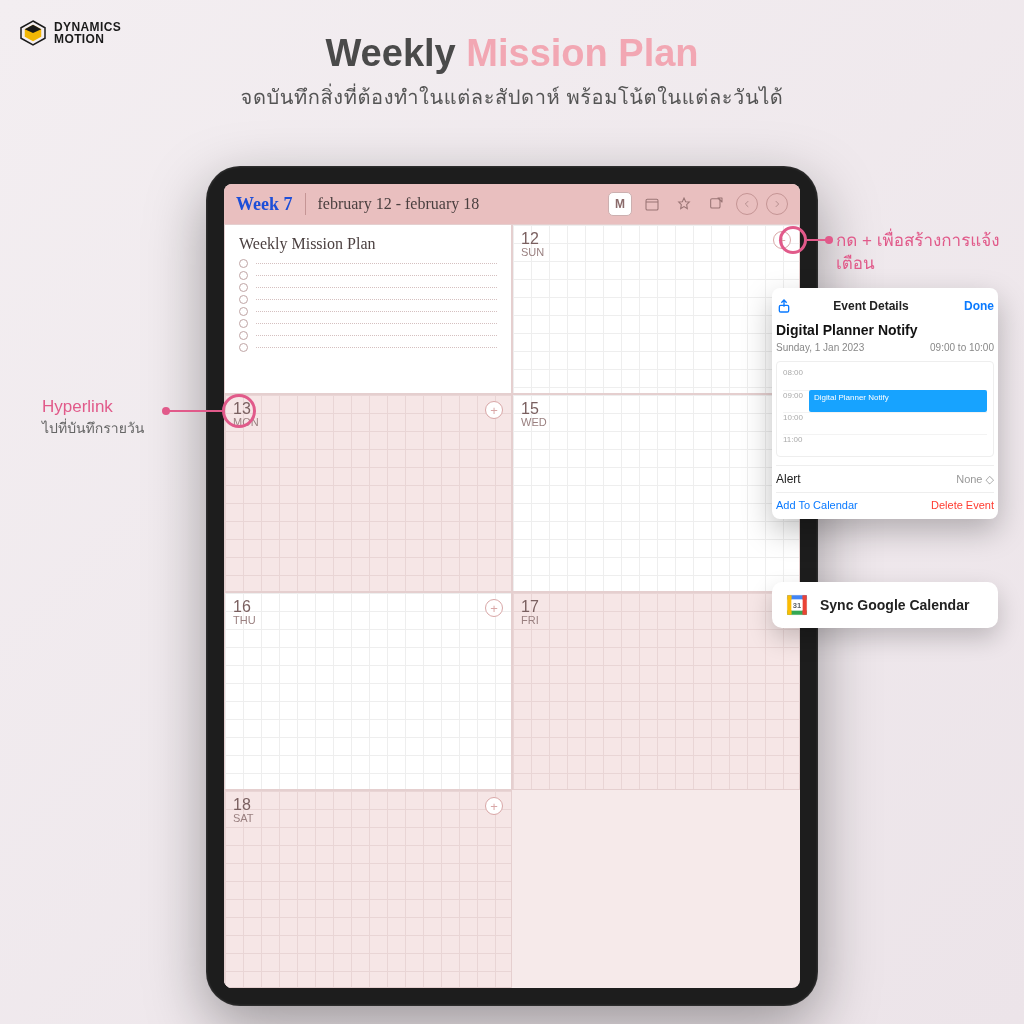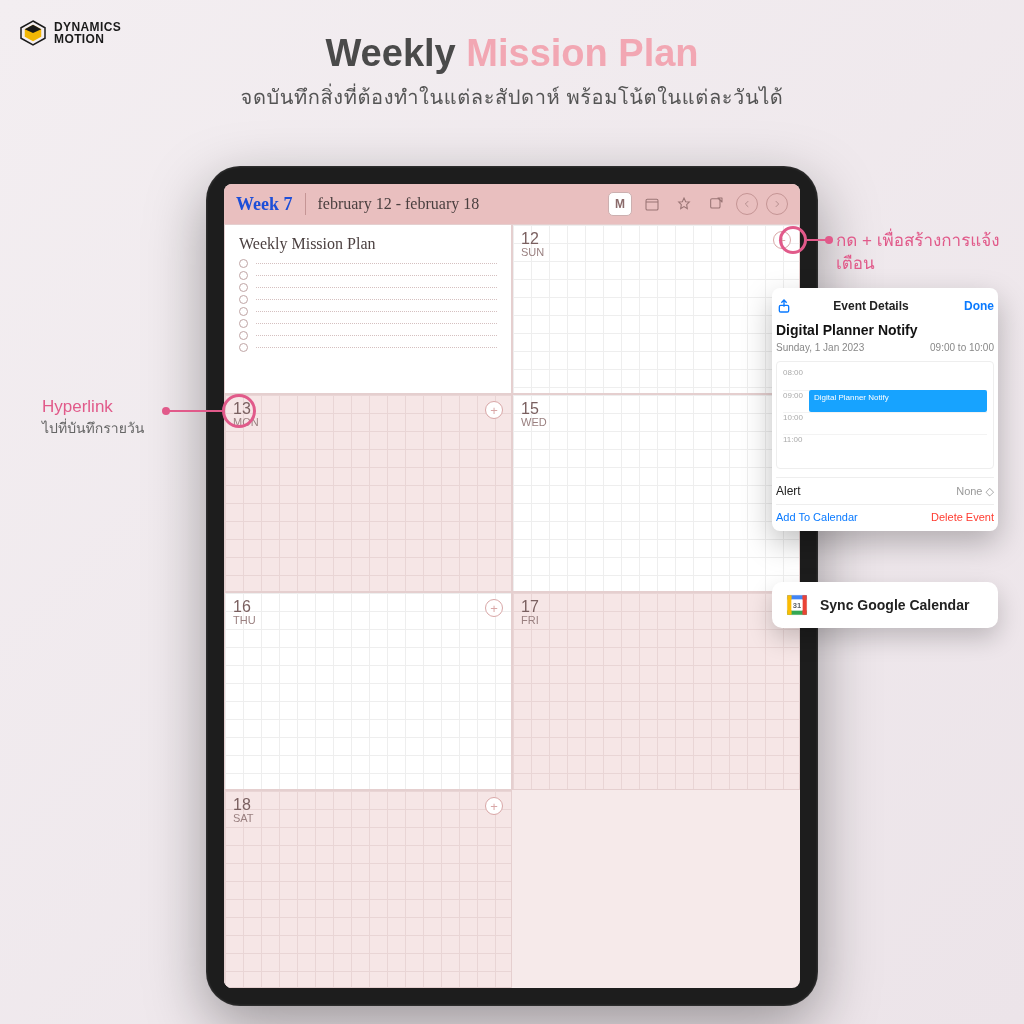--- a/index.html
+++ b/index.html
@@ -62,21 +62,21 @@
   .lead::after{content:'';position:absolute;right:-4px;top:-3px;width:8px;height:8px;background:#e15a8a;border-radius:50%;}
 
   
   .popup{position:absolute;right:26px;top:288px;width:226px;background:#fff;border-radius:8px;box-shadow:0 12px 30px rgba(0,0,0,.25);padding:10px 4px 8px;font-size:12px;}
   .popup .phead{display:flex;justify-content:space-between;align-items:center;margin-bottom:8px;}
   .popup .phead .share{color:#0a7aff;width:16px;height:16px;}
   .popup .phead .title{font-weight:700;font-size:12px;color:#222;}
   .popup .phead .done{color:#0a7aff;font-weight:600;margin-left:14px;}
   .popup .ename{font-weight:700;font-size:14px;color:#111;margin:4px 0 4px;}
   .popup .erow{display:flex;justify-content:space-between;color:#888;font-size:10px;margin-bottom:8px;}
-  .tgrid{border:1px solid #eee;border-radius:4px;padding:6px 6px 2px;position:relative;height:108px;margin-bottom:8px;}
+  .tgrid{border:1px solid #eee;border-radius:4px;padding:6px 6px 2px;position:relative;height:96px;margin-bottom:8px;}
   .tslot{display:flex;align-items:flex-start;height:22px;font-size:8px;color:#aaa;border-top:1px solid #f3f3f3;}
   .tslot:first-child{border-top:none;}
   .tslot span{width:26px;}
   .eventblock{position:absolute;left:32px;right:6px;top:28px;height:22px;background:#17a3ff;border-radius:2px;color:#fff;font-size:8px;padding:3px 5px;}
   .alertrow{display:flex;justify-content:space-between;align-items:center;font-size:12px;color:#222;padding:6px 0;border-top:1px solid #eee;border-bottom:1px solid #eee;margin-bottom:6px;text-align:center;}
   .alertrow .v{color:#999;font-size:11px;}
   .popactions{display:flex;justify-content:space-between;font-size:11px;}
   .popactions .add{color:#0a7aff;}
   .popactions .del{color:#ff3b30;}
 

